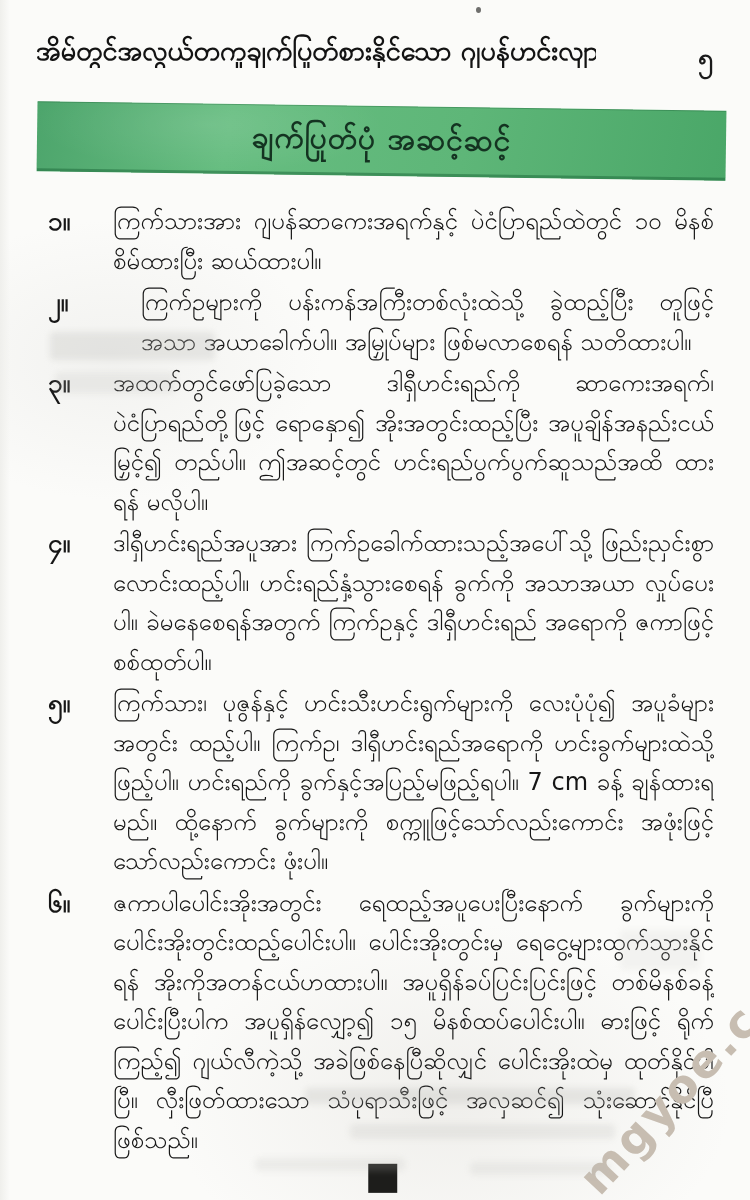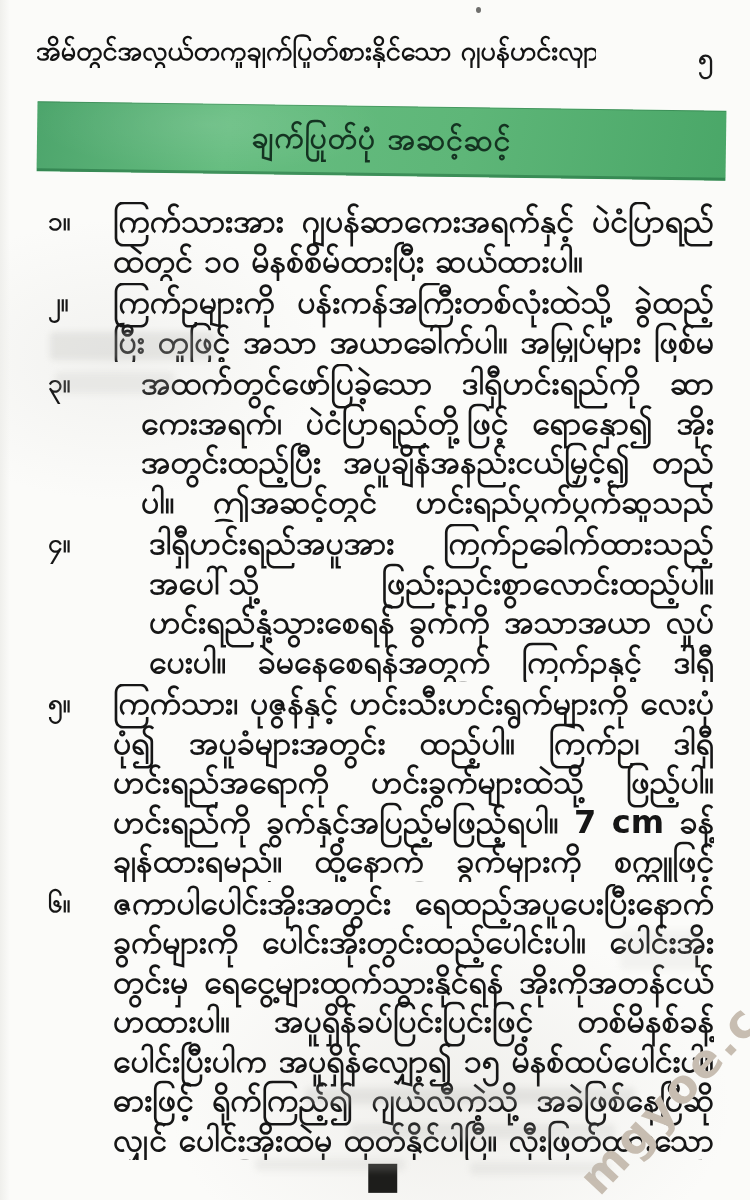--- a/index.html
+++ b/index.html
@@ -53,21 +53,21 @@
     list-style:none;margin:0;padding:0;
   }
   .step{display:flex;margin:0 0 2px 0;}
   .step-number{
     flex:none;width:65px;
     font-size:26px;font-weight:bold;color:#161616;
     line-height:39.5px;
   }
   .step-text{
     flex:1;
-    font-size:32px;font-weight:bold;color:#161616;
+    font-size:24px;font-weight:normal;color:#161616;
     line-height:39.5px;
     text-align:justify;
     overflow:hidden;
     word-break:break-word;
   }
   
   .endmark{
     position:absolute;left:365px;top:1161px;
     font-size:38px;line-height:28px;color:#1d1d1b;
   }
@@ -106,31 +106,31 @@
 
   <ol class="steps">
 
       <li class="step">
         <span class="step-number">၁။</span>
         <span class="step-text" style="height: 79px;">ကြက်သားအား ဂျပန်ဆာကေးအရက်နှင့် ပဲငံပြာရည်ထဲတွင် ၁၀ မိနစ်စိမ်ထားပြီး ဆယ်ထားပါ။</span>
       </li>
 
       <li class="step">
         <span class="step-number">၂။</span>
-        <span class="step-text" style="height: 79px;">ကြက်ဥများကို ပန်းကန်အကြီးတစ်လုံးထဲသို့ ခွဲထည့်ပြီး တူဖြင့် အသာ အယာခေါက်ပါ။ အမြှုပ်များ ဖြစ်မလာစေရန် သတိထားပါ။</span>
+        <span class="step-text" style="height: 79px; margin-left: 28px;">ကြက်ဥများကို ပန်းကန်အကြီးတစ်လုံးထဲသို့ ခွဲထည့်ပြီး တူဖြင့် အသာ အယာခေါက်ပါ။ အမြှုပ်များ ဖြစ်မလာစေရန် သတိထားပါ။</span>
       </li>
 
       <li class="step">
         <span class="step-number">၃။</span>
-        <span class="step-text" style="height: 158px; margin-left: 28px;">အထက်တွင်ဖော်ပြခဲ့သော ဒါရှီဟင်းရည်ကို ဆာကေးအရက်၊ ပဲငံပြာရည်တို့ဖြင့် ရောနှော၍ အိုးအတွင်းထည့်ပြီး အပူချိန်အနည်းငယ်မြှင့်၍ တည်ပါ။ ဤအဆင့်တွင် ဟင်းရည်ပွက်ပွက်ဆူသည်အထိ ထားရန် မလိုပါ။</span>
+        <span class="step-text" style="height: 158px;">အထက်တွင်ဖော်ပြခဲ့သော ဒါရှီဟင်းရည်ကို ဆာကေးအရက်၊ ပဲငံပြာရည်တို့ဖြင့် ရောနှော၍ အိုးအတွင်းထည့်ပြီး အပူချိန်အနည်းငယ်မြှင့်၍ တည်ပါ။ ဤအဆင့်တွင် ဟင်းရည်ပွက်ပွက်ဆူသည်အထိ ထားရန် မလိုပါ။</span>
       </li>
 
       <li class="step">
         <span class="step-number">၄။</span>
-        <span class="step-text" style="height: 158px; margin-left: 36px;">ဒါရှီဟင်းရည်အပူအား ကြက်ဥခေါက်ထားသည့်အပေါ်သို့ ဖြည်းညှင်းစွာလောင်းထည့်ပါ။ ဟင်းရည်နှံ့သွားစေရန် ခွက်ကို အသာအယာ လှုပ်ပေးပါ။ ခဲမနေစေရန်အတွက် ကြက်ဥနှင့် ဒါရှီဟင်းရည် အရောကို ဇကာဖြင့်စစ်ထုတ်ပါ။</span>
+        <span class="step-text" style="height: 158px;">ဒါရှီဟင်းရည်အပူအား ကြက်ဥခေါက်ထားသည့်အပေါ်သို့ ဖြည်းညှင်းစွာလောင်းထည့်ပါ။ ဟင်းရည်နှံ့သွားစေရန် ခွက်ကို အသာအယာ လှုပ်ပေးပါ။ ခဲမနေစေရန်အတွက် ကြက်ဥနှင့် ဒါရှီဟင်းရည် အရောကို ဇကာဖြင့်စစ်ထုတ်ပါ။</span>
       </li>
 
       <li class="step">
         <span class="step-number">၅။</span>
         <span class="step-text" style="height: 197.5px;">ကြက်သား၊ ပုဇွန်နှင့် ဟင်းသီးဟင်းရွက်များကို လေးပုံပုံ၍ အပူခံများအတွင်း ထည့်ပါ။ ကြက်ဥ၊ ဒါရှီဟင်းရည်အရောကို ဟင်းခွက်များထဲသို့ ဖြည့်ပါ။ ဟင်းရည်ကို ခွက်နှင့်အပြည့်မဖြည့်ရပါ။ 7 cm ခန့် ချန်ထားရမည်။ ထို့နောက် ခွက်များကို စက္ကူဖြင့်သော်လည်းကောင်း အဖုံးဖြင့်သော်လည်းကောင်း ဖုံးပါ။</span>
       </li>
 
       <li class="step">
         <span class="step-number">၆။</span>
         <span class="step-text" style="height: 276.5px;">ဇကာပါပေါင်းအိုးအတွင်း ရေထည့်အပူပေးပြီးနောက် ခွက်များကို ပေါင်းအိုးတွင်းထည့်ပေါင်းပါ။ ပေါင်းအိုးတွင်းမှ ရေငွေ့များထွက်သွားနိုင်ရန် အိုးကိုအတန်ငယ်ဟထားပါ။ အပူရှိန်ခပ်ပြင်းပြင်းဖြင့် တစ်မိနစ်ခန့်ပေါင်းပြီးပါက အပူရှိန်လျှော့၍ ၁၅ မိနစ်ထပ်ပေါင်းပါ။ ဓားဖြင့် ရိုက်ကြည့်၍ ဂျယ်လီကဲ့သို့ အခဲဖြစ်နေပြီဆိုလျှင် ပေါင်းအိုးထဲမှ ထုတ်နိုင်ပါပြီ။ လှီးဖြတ်ထားသော သံပုရာသီးဖြင့် အလှဆင်၍ သုံးဆောင်နိုင်ပြီဖြစ်သည်။</span>

